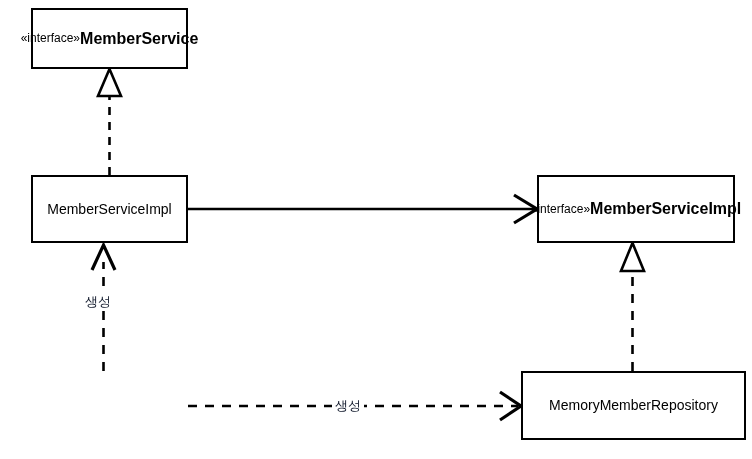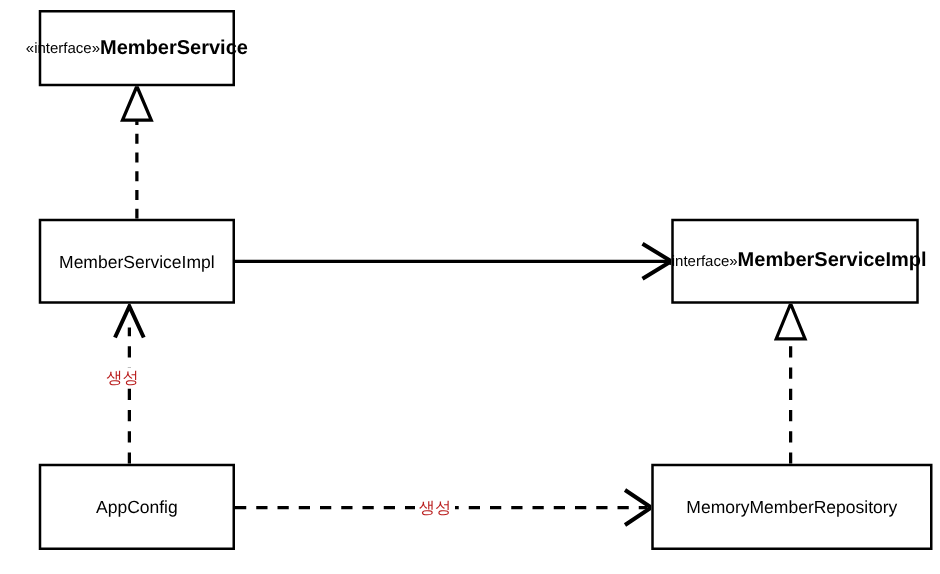--- a/index.html
+++ b/index.html
@@ -57,21 +57,21 @@
     font-size: 14px;
     font-weight: 400;
     color: #000000;
     line-height: 1.3;
     white-space: nowrap;
   }
   
   .edge-label {
     position: absolute;
     background: #ffffff;
-    color: #b91c1c;
+    color: #0f172a;
     font-size: 13px;
     font-weight: 400;
     line-height: 1;
     padding: 1px 3px;
     white-space: nowrap;
     z-index: 4;
   }
 </style>
 </head>
 <body>
@@ -118,23 +118,20 @@
 
   <div class="uml-box" style="left:31px; top:175px; width:157px; height:68px;">
     <div class="class-name">MemberServiceImpl</div>
   </div>
 
   <div class="uml-box" style="left:537px; top:175px; width:198px; height:68px;">
     <div class="stereotype">«interface»</div>
     <div class="iface-name">MemberServiceImpl</div>
   </div>
 
-  <div class="uml-box" style="left:31px; top:371px; width:157px; height:69px;">
-    <div class="class-name">AppConfig</div>
-  </div>
 
   <div class="uml-box" style="left:521px; top:371px; width:225px; height:69px;">
     <div class="class-name">MemoryMemberRepository</div>
   </div>
 
   <div class="edge-label" style="left:82px; top:294px;">생성</div>
 
   <div class="edge-label" style="left:332px; top:398px;">생성</div>
 
 </div>

